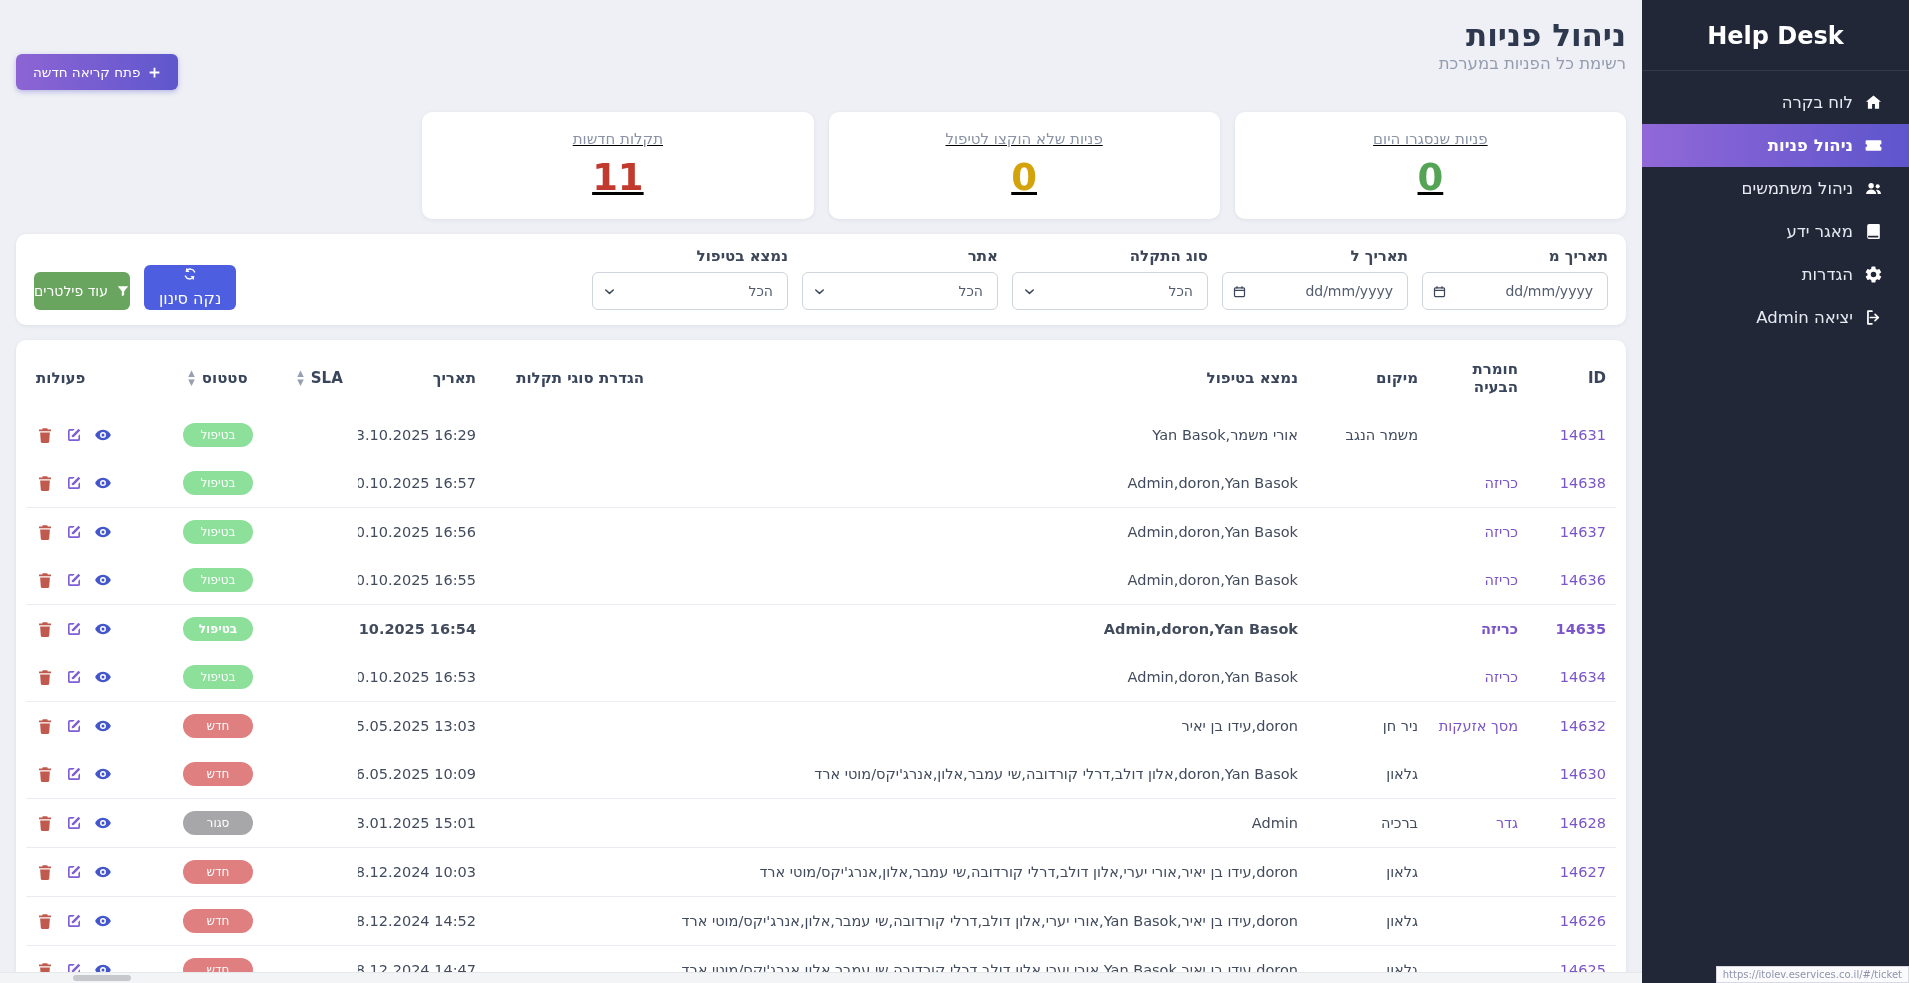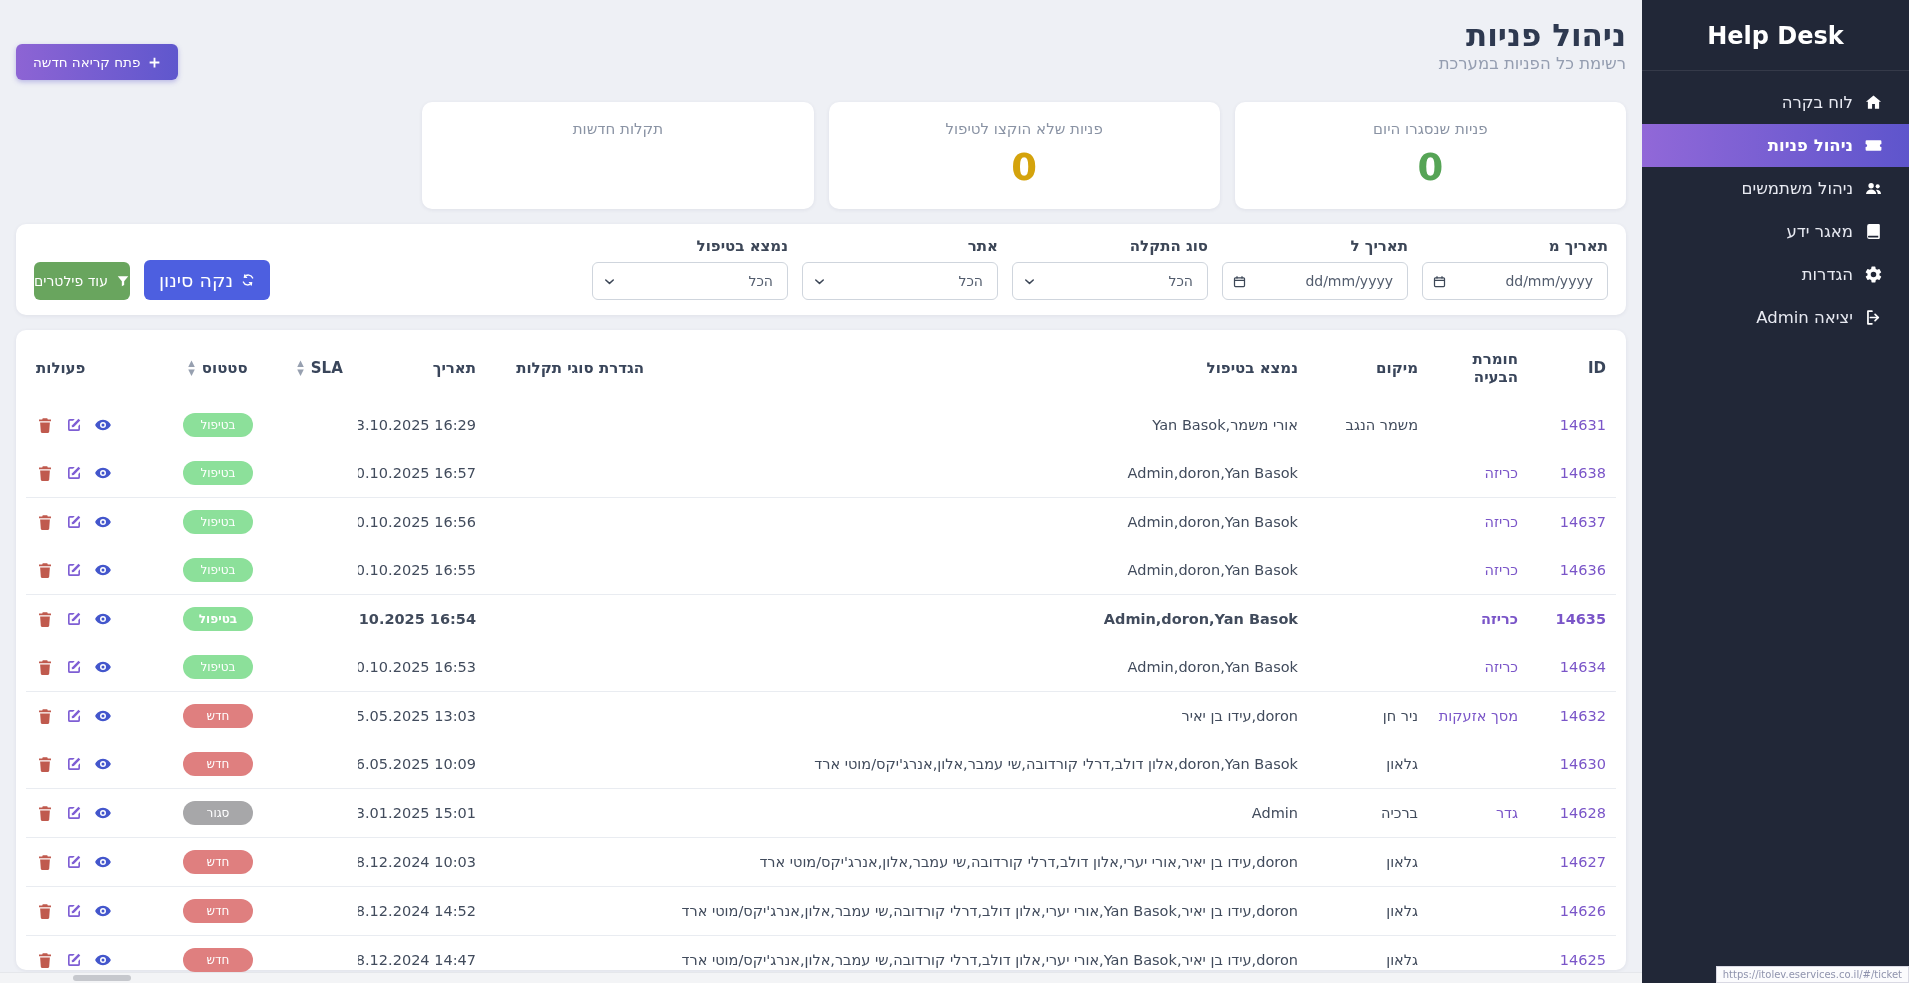--- a/index.html
+++ b/index.html
@@ -17,41 +17,41 @@
   .nav-icon svg{width:19px;height:19px;}
   
   .main{flex:1;height:100%;padding:18px 16px 0;box-sizing:border-box;position:relative;overflow:hidden;}
   .header-row{display:flex;justify-content:space-between;align-items:flex-start;}
   .page-title{font-size:31px;font-weight:700;color:#2e3950;line-height:1.15;}
   .page-subtitle{font-size:16.5px;color:#949db0;}
   .btn{display:inline-flex;align-items:center;gap:8px;border:none;border-radius:6px;color:#fff;
     cursor:pointer;font-family:inherit;}
   .btn svg{width:13px;height:13px;}
   .btn-new{background:linear-gradient(90deg,#8d64d4,#5f57cd);font-size:13.5px;padding:10px 17px;
-    margin-top:26px;box-shadow:0 2px 5px rgba(90,80,200,.35);}
+    margin-top:36px;box-shadow:0 2px 5px rgba(90,80,200,.35);}
   
   .stats{display:grid;grid-template-columns:repeat(4,1fr);gap:15px;margin-top:22px;}
   .stat-card{background:#fff;border-radius:10px;box-shadow:0 1px 4px rgba(25,35,70,.07);
-    padding:18px 10px 20px;text-align:center;}
+    padding:18px 10px 20px;text-align:center;text-decoration:underline;}
   .stat-label{font-size:15px;color:#8a93a4;}
   .stat-value{font-size:37px;font-weight:700;margin-top:8px;}
   .c-red{color:#c23a2e;} .c-yellow{color:#d4a30c;} .c-green{color:#55a455;} .c-navy{color:#35455f;}
   
   .filter-card{background:#fff;border-radius:10px;box-shadow:0 1px 4px rgba(25,35,70,.07);
     margin-top:15px;padding:13px 18px 15px;display:flex;align-items:flex-end;gap:14px;}
   .field{display:flex;flex-direction:column;}
   .field-label{font-size:15px;font-weight:600;color:#3c4657;margin-bottom:7px;}
   .control{height:38px;box-sizing:border-box;border:1px solid #cfd5dd;border-radius:6px;background:#fff;
     display:flex;align-items:center;position:relative;font-size:14px;color:#535d6e;cursor:pointer;}
   .control.date{width:186px;justify-content:flex-start;padding-right:14px;}
   .control.select{width:196px;padding-right:14px;}
   .control .ctrl-icon{position:absolute;left:9px;display:inline-flex;color:#3d4757;}
   .control .ctrl-icon svg{width:15px;height:15px;}
   .flex-spacer{flex:1;}
-  .btn-clear{background:#4d5fe0;font-size:19px;padding:9px 15px;}
+  .btn-clear{background:#4d5fe0;font-size:16px;padding:2px 15px;flex-direction:column;}
   .btn-more{background:#69a55e;font-size:14px;padding:11px 0;}
   .btn-clear svg,.btn-more svg{width:14px;height:14px;}
   
   .table-card{background:#fff;border-radius:10px;box-shadow:0 1px 4px rgba(25,35,70,.07);
     margin-top:15px;padding:0 10px;height:640px;}
   table{width:100%;border-collapse:collapse;table-layout:fixed;}
   th{font-size:15px;font-weight:700;color:#39455a;text-align:right;padding:20px 10px 15px;}
   td{font-size:14.5px;color:#414b5c;text-align:right;padding:12px 10px;height:22px;
     white-space:nowrap;overflow:hidden;}
   col.w-id{width:88px;} col.w-sev{width:100px;} col.w-loc{width:120px;}
@@ -173,20 +173,21 @@
           <div class="stat-value c-green">0</div>
         </div>
 
         <div class="stat-card">
           <div class="stat-label">פניות שלא הוקצו לטיפול</div>
           <div class="stat-value c-yellow">0</div>
         </div>
 
         <div class="stat-card">
           <div class="stat-label">תקלות חדשות</div>
+          <div class="stat-value c-red">11</div>
         </div>
       </div>
 
     <div class="filter-card">
       <div class="field">
         <span class="field-label">תאריך מ</span>
         <div class="control date">
           <span>dd/mm/yyyy</span>
           <span class="ctrl-icon">
               <svg viewBox="0 0 24 24" fill="none" stroke="currentColor" stroke-width="2">

